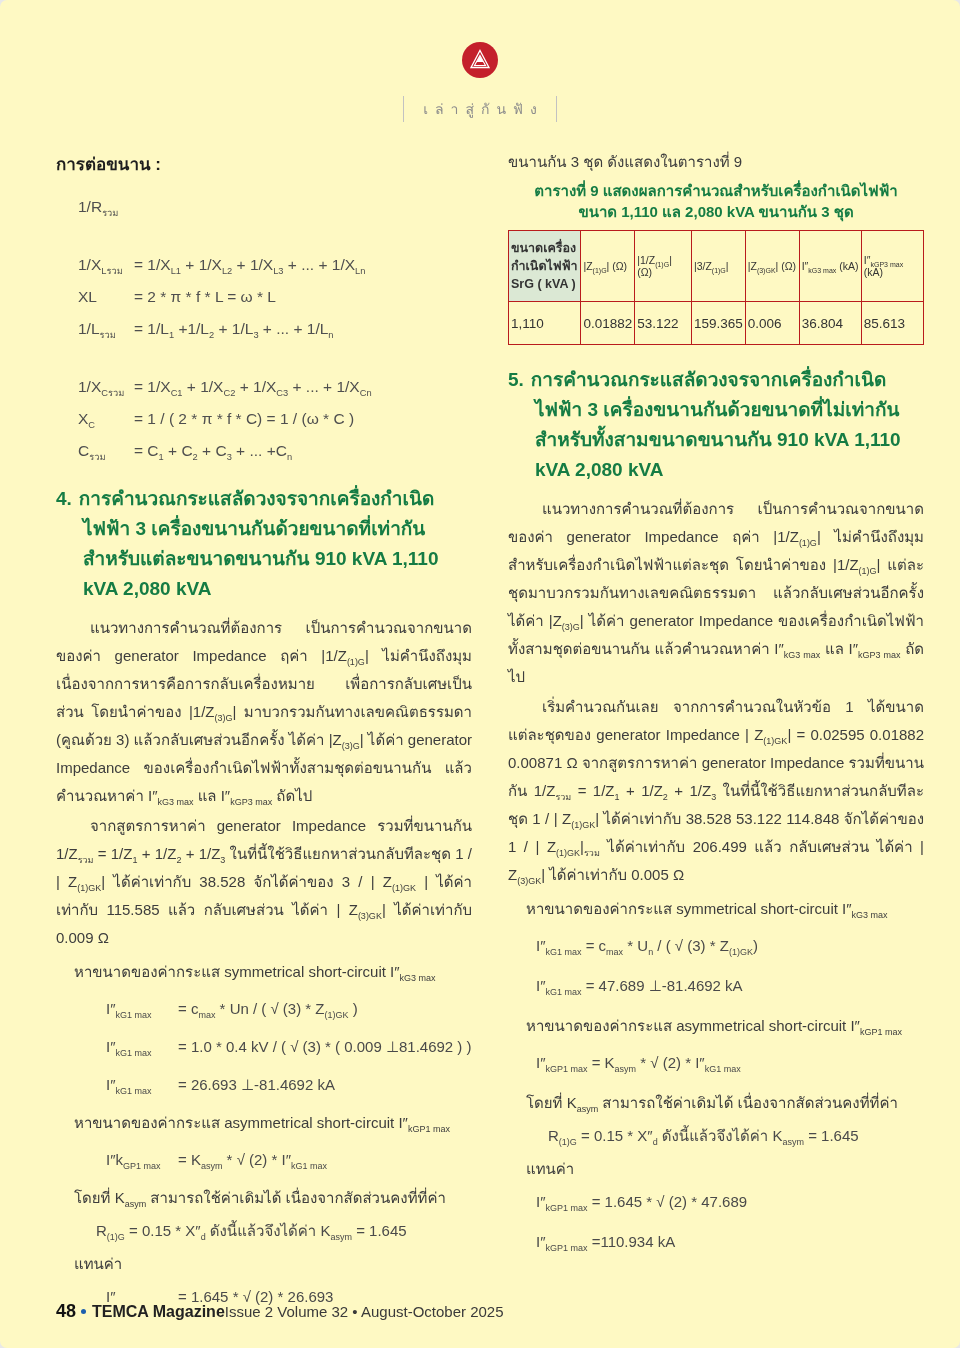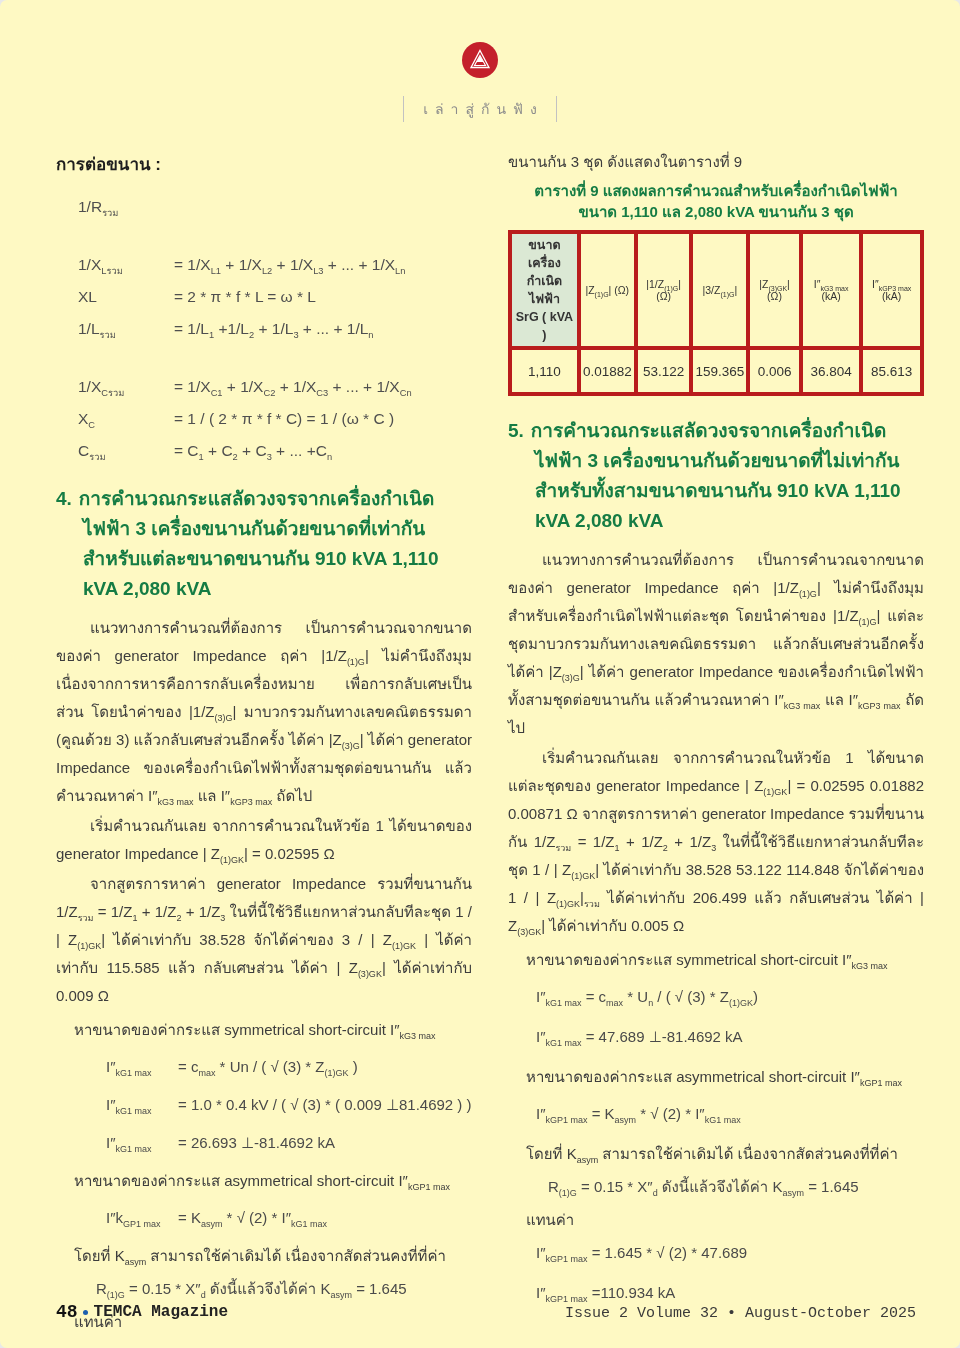--- a/index.html
+++ b/index.html
@@ -24,39 +24,39 @@
        padding-left:27px;text-indent:-27px;}
   .sec .n{margin-right:7px;}
   p{margin:0;}
   .body{font-size:15px;line-height:28px;color:#3d3d3d;text-align:justify;margin-bottom:2px;}
   .ind{text-indent:34px;}
   .subhead{font-size:15px;line-height:27px;color:#3d3d3d;margin:6px 0 10px 18px;}
   .note{font-size:15px;line-height:27px;color:#3d3d3d;margin:2px 0 6px 18px;}
   .note2{font-size:15px;line-height:27px;color:#4a4a4a;margin:0 0 6px 40px;}
   
   .fgroup{margin-left:22px;margin-bottom:4px;}
-  .frow-top{display:flex;font-size:15.5px;line-height:27px;color:#4f4f4f;margin-bottom:5px;gap:40px;}
+  .frow-top{display:flex;font-size:15.5px;line-height:27px;color:#4f4f4f;margin-bottom:5px;}
   .frow-top .flabel{flex:0 0 56px;white-space:nowrap;}
   .gap{height:26px;}
   .frow-eq{display:flex;font-size:15px;line-height:27px;color:#4a4a4a;margin:0 0 11px 50px;}
   .frow-eq .flabel{flex:0 0 72px;white-space:nowrap;}
   .fline{font-size:15px;line-height:27px;color:#4a4a4a;margin:0 0 13px 28px;}
   sub{font-size:0.60em;line-height:0;}
   
   .tcaption{font-size:15px;line-height:21px;font-weight:bold;color:#157c44;text-align:center;
             white-space:pre-line;margin:4px 0 8px;}
   table.t9{border-collapse:collapse;width:100%;margin:2px 0 16px;}
-  .t9 th,.t9 td{border:4px solid #b91c1c;text-align:center;vertical-align:middle;padding:2px 2px;margin-top:8px;}
+  .t9 th,.t9 td{border:1px solid #b91c1c;text-align:left;vertical-align:middle;padding:2px 2px;margin-top:8px;}
   .t9 th{font-size:10.5px;font-weight:normal;color:#333;height:66px;}
   .t9 th.first{background:#dbe8d4;font-weight:bold;font-size:12.5px;white-space:pre-line;line-height:18px;}
   .t9 th sub{font-size:7px;}
   .t9 td{font-size:13.5px;color:#333;height:38px;}
   
   .ftr{position:absolute;left:56px;right:44px;bottom:26px;display:flex;
-       justify-content:space-between;align-items:baseline;font-family:Liberation Mono, monospace;}
+       align-items:baseline;}
   .f-left{display:flex;align-items:center;}
   .pageno{font-size:18px;font-weight:bold;color:#111;}
   .fdot{display:inline-block;width:5px;height:5px;border-radius:50%;background:#1d5fae;margin:0 6px 0 5px;}
   .mag{font-size:16px;font-weight:bold;color:#222;}
   .f-right{font-size:15px;color:#3a3a3a;}
 </style>
 </head>
 <body>
 
 <div class="page">
@@ -110,21 +110,20 @@
         </div>
         <div class="frow-top">
           <span class="flabel">C<sub>รวม</sub></span>
           <span class="fexpr">= C<sub>1</sub> + C<sub>2</sub> + C<sub>3</sub> + ... +C<sub>n</sub></span>
         </div>
       </div>
 
       <h2 class="sec"><span class="n">4.</span><span>การคำนวณกระแสลัดวงจรจากเครื่องกำเนิดไฟฟ้า 3 เครื่องขนานกันด้วยขนาดที่เท่ากัน สำหรับแต่ละขนาดขนานกัน 910 kVA 1,110 kVA 2,080 kVA</span></h2>
 
       <p class="body ind">แนวทางการคำนวณที่ต้องการ เป็นการคำนวณจากขนาดของค่า generator Impedance ฤค่า |1/Z<sub>(1)G</sub>| ไม่คำนึงถึงมุม เนื่องจากการหารคือการกลับเครื่องหมาย เพื่อการกลับเศษเป็นส่วน โดยนำค่าของ |1/Z<sub>(3)G</sub>| มาบวกรวมกันทางเลขคณิตธรรมดา (คูณด้วย 3) แล้วกลับเศษส่วนอีกครั้ง ได้ค่า |Z<sub>(3)G</sub>| ได้ค่า generator Impedance ของเครื่องกำเนิดไฟฟ้าทั้งสามชุดต่อขนานกัน แล้วคำนวณหาค่า I″<sub>kG3 max</sub> แล I″<sub>kGP3 max</sub> ถัดไป</p>
-      <p class="body ind">เริ่มคำนวณกันเลย จากการคำนวณในหัวข้อ 1 ได้ขนาดของ generator Impedance | Z<sub>(1)GK</sub>| = 0.02595 Ω</p>
       <p class="body ind">จากสูตรการหาค่า generator Impedance รวมที่ขนานกัน 1/Z<sub>รวม</sub> = 1/Z<sub>1</sub> + 1/Z<sub>2</sub> + 1/Z<sub>3</sub>  ในที่นี้ใช้วิธีแยกหาส่วนกลับทีละชุด 1 / | Z<sub>(1)GK</sub>| ได้ค่าเท่ากับ 38.528 จักได้ค่าของ 3 / | Z<sub>(1)GK</sub> | ได้ค่าเท่ากับ 115.585 แล้ว กลับเศษส่วน ได้ค่า | Z<sub>(3)GK</sub>| ได้ค่าเท่ากับ 0.009 Ω</p>
 
       <p class="subhead">หาขนาดของค่ากระแส symmetrical short-circuit  I″<sub>kG3 max</sub></p>
       <div class="frow-eq">
         <span class="flabel">I″<sub>kG1 max</sub></span>
         <span>= c<sub>max</sub> * Un / ( √ (3) * Z<sub>(1)GK</sub> )</span>
       </div>
       <div class="frow-eq">
         <span class="flabel">I″<sub>kG1 max</sub></span>
         <span>= 1.0 * 0.4 kV / ( √ (3) * ( 0.009 ⊥81.4692 ) )</span>

